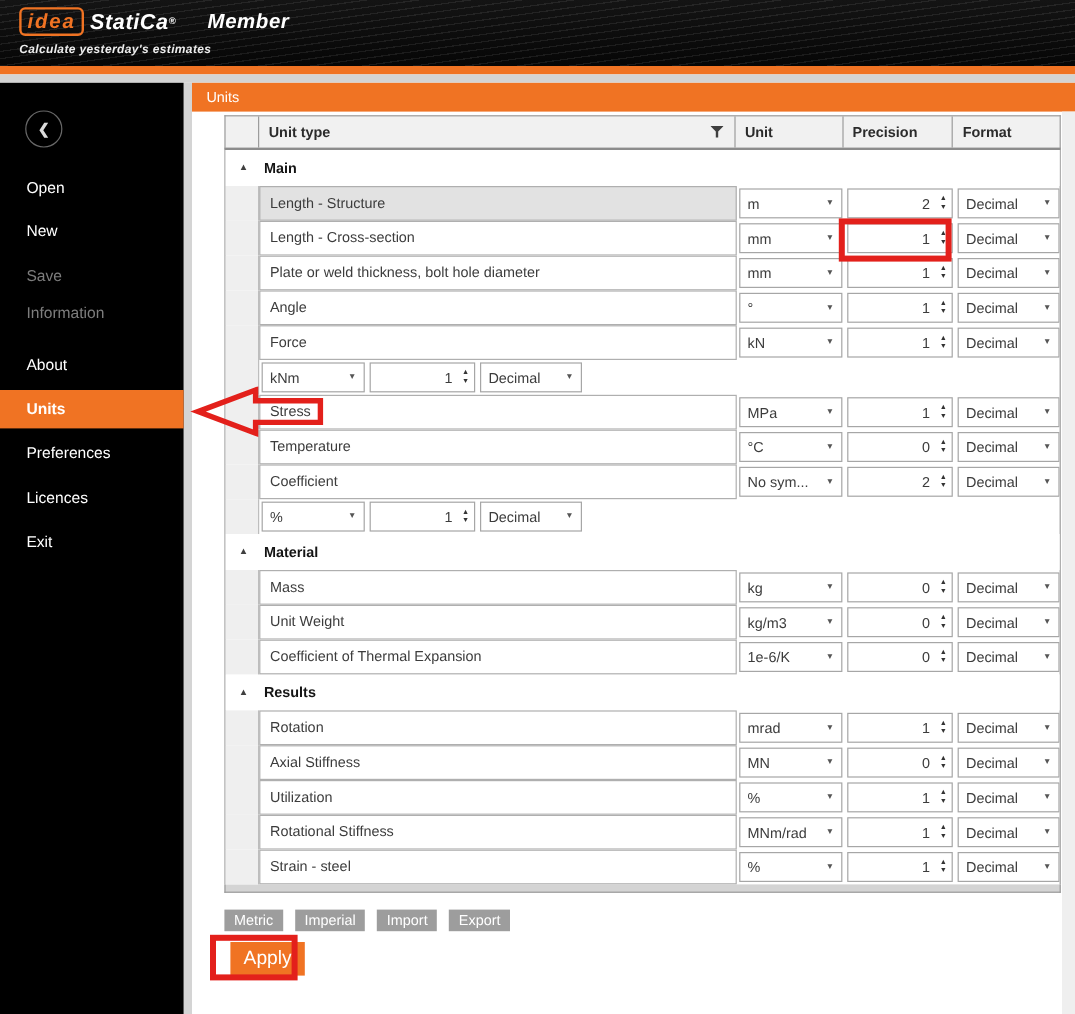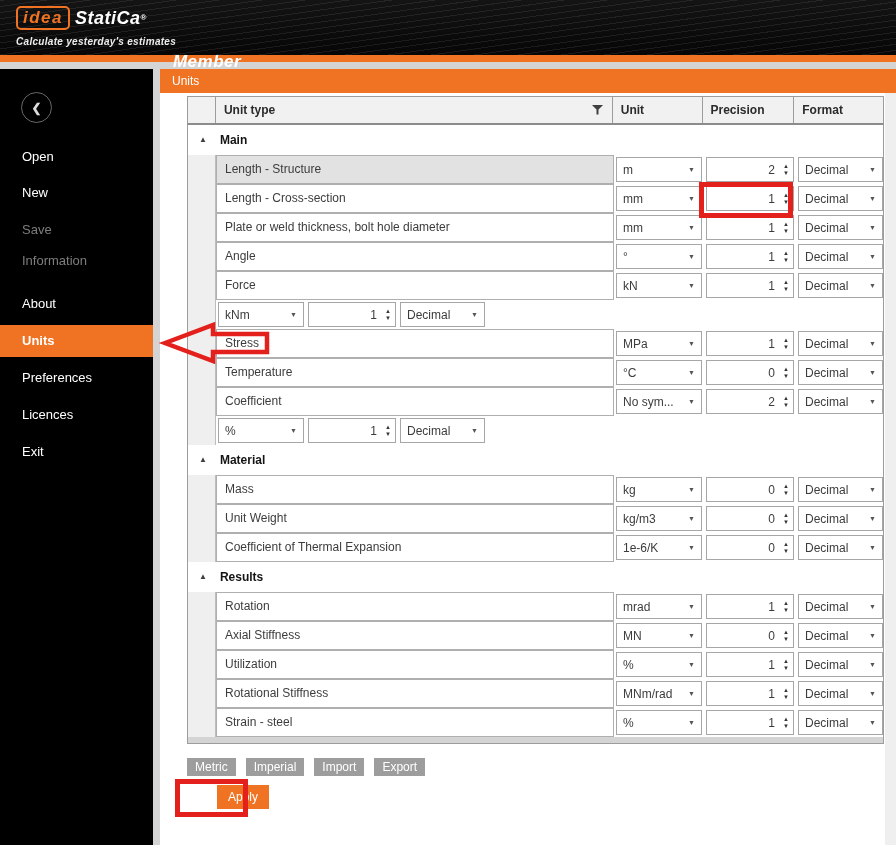--- a/index.html
+++ b/index.html
@@ -11,21 +11,21 @@
   .topbar { position:relative; height:55px; background-color:#0b0b0b;
     background-image:
       repeating-linear-gradient(172deg, rgba(255,255,255,0.08) 0px, rgba(255,255,255,0.08) 1px, transparent 1px, transparent 6px),
       linear-gradient(180deg, #141414 0%, #060606 100%);
   }
   .logo-row { position:absolute; left:16px; top:6px; display:flex; align-items:flex-start; white-space:nowrap; }
   .logo-idea { display:inline-block; border:2px solid #f07323; border-radius:5px; padding:0 5px;
     color:#f07323; font-weight:bold; font-style:italic; font-size:17px; line-height:20px; letter-spacing:1.5px; }
   .logo-statica { color:#fff; font-weight:bold; font-style:italic; font-size:18px; line-height:24px; margin-left:5px; letter-spacing:0.5px; }
   .logo-reg { color:#fff; font-size:8px; font-style:normal; vertical-align:top; }
-  .logo-member { color:#fff; font-weight:bold; font-style:italic; font-size:17px; line-height:24px; margin-left:26px; letter-spacing:0.5px;margin-top:44px; }
+  .logo-member { color:#fff; font-weight:bold; font-style:italic; font-size:17px; line-height:24px; margin-left:26px; letter-spacing:0.5px; }
   .tagline { position:absolute; left:16px; top:36px; color:#ededed; font-style:italic; font-weight:bold; font-size:10px; letter-spacing:0.3px; }
 
   .orange-strip { height:7px; background:#f07323; }
   .gray-strip { height:7px; background:#d4d4d4; }
 
   
   .content { position:relative; display:flex; height:776px; }
   .sidebar { position:relative; width:153px; background:#000; flex:none; }
   .side-gap { width:7px; background:#d4d4d4; flex:none; }
   .main { position:relative; flex:1; background:#fff; }
@@ -75,21 +75,21 @@
   .spv { margin-right:8px; }
   .spa { display:flex; flex-direction:column; gap:2px; font-size:6px; line-height:5px; color:#333; text-align:center; }
   .spa span { cursor:pointer; }
   .tbl-bottom { height:7px; background:#d4d4d4; border:1px solid #9c9c9c; border-top:none; }
 
   
   .preset-row { position:absolute; left:27px; top:689px; display:flex; gap:10px; }
   .preset-btn { background:#9d9d9d; color:#fff; border:none; font-size:12px; font-family:"Liberation Sans",sans-serif;
     padding:2px 8px; height:18px; line-height:14px; cursor:pointer;text-align:center; }
   .apply-btn { position:absolute; left:32px; top:716px; background:#f07323; color:#fff; border:none;
-    font-size:12px; font-family:"Liberation Sans",sans-serif; padding:5px 11px; cursor:pointer;margin-left:25px; }
+    font-size:16px; font-family:"Liberation Sans",sans-serif; padding:5px 11px; cursor:pointer; }
 
   
   .anno { position:absolute; border:5px solid #e3201b; z-index:30; pointer-events:none; background:transparent; }
   #annoPrec { left:699px; top:182px; width:94px; height:36px; }
   #annoApply { left:175px; top:779px; width:73px; height:38px; }
   #annoArrow { position:absolute; left:158px; top:322px; z-index:30; pointer-events:none; }
 </style>
 </head>
 <body>
 

